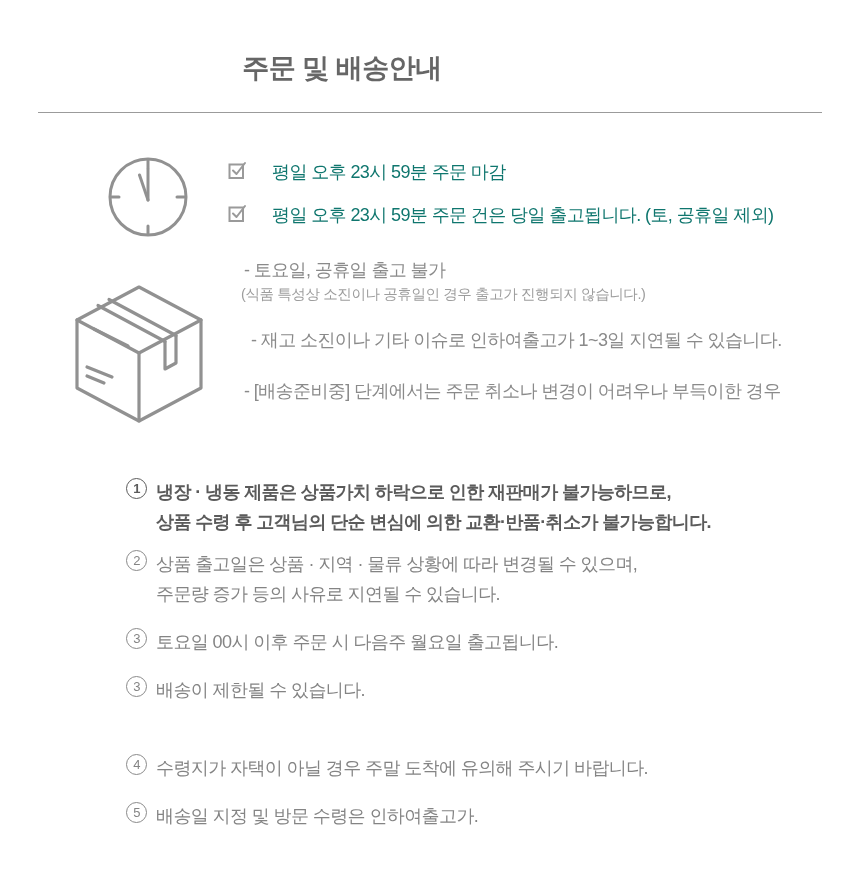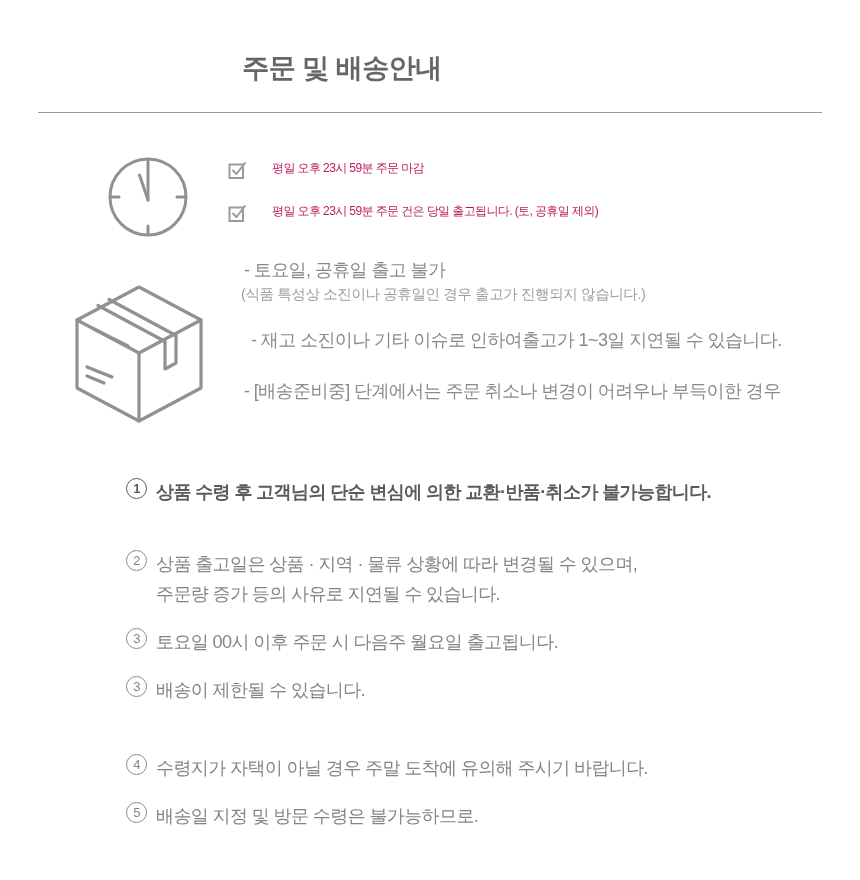--- a/index.html
+++ b/index.html
@@ -31,22 +31,22 @@
     background: #9b9b9b;
   }
 
   .icon-clock { left: 106px; top: 155px; }
   .icon-box   { left: 72px;  top: 282px; }
 
   .check-row {
     display: flex;
     align-items: flex-start;
     left: 228px;
-    font-size: 12px;
-    color: #be185d;
+    font-size: 18px;
+    color: #0f766e;
     letter-spacing: -0.6px;
     white-space: nowrap;
   }
   .check-row .cb { margin-right: 25px; flex: 0 0 auto; margin-top: 1px; }
   .row-1 { top: 160px; }
   .row-2 { top: 203px; }
 
   .note {
     left: 244px;
     font-size: 18px;
@@ -165,20 +165,21 @@
   </div>
 
   <div class="abs note n1">- 토요일, 공휴일 출고 불가</div>
   <div class="abs note-sub n1s">(식품 특성상 소진이나 공휴일인 경우 출고가 진행되지 않습니다.)</div>
   <div class="abs note n2">- 재고 소진이나 기타 이슈로 인하여출고가 1~3일 지연될 수 있습니다.</div>
   <div class="abs note n3a">- [배송준비중] 단계에서는 주문 취소나 변경이 어려우나 부득이한 경우</div>
 
   <div class="abs policy bold p0">
     <span class="num">1</span>
     <div class="plines">
+      <div>냉장 · 냉동 제품은 상품가치 하락으로 인한 재판매가 불가능하므로,</div>
       <div>상품 수령 후 고객님의 단순 변심에 의한 교환·반품·취소가 불가능합니다.</div>
     </div>
   </div>
 
   <div class="abs policy p1">
     <span class="num">2</span>
     <div class="plines">
       <div>상품 출고일은 상품 · 지역 · 물류 상황에 따라 변경될 수 있으며,</div>
       <div>주문량 증가 등의 사유로 지연될 수 있습니다.</div>
     </div>
@@ -201,17 +202,17 @@
   <div class="abs policy p4">
     <span class="num">4</span>
     <div class="plines">
       <div>수령지가 자택이 아닐 경우 주말 도착에 유의해 주시기 바랍니다.</div>
     </div>
   </div>
 
   <div class="abs policy p5">
     <span class="num">5</span>
     <div class="plines">
-      <div>배송일 지정 및 방문 수령은 불가능하므로.</div>
+      <div>배송일 지정 및 방문 수령은 인하여출고가.</div>
     </div>
   </div>
 
 </div>
 
 </body></html>

